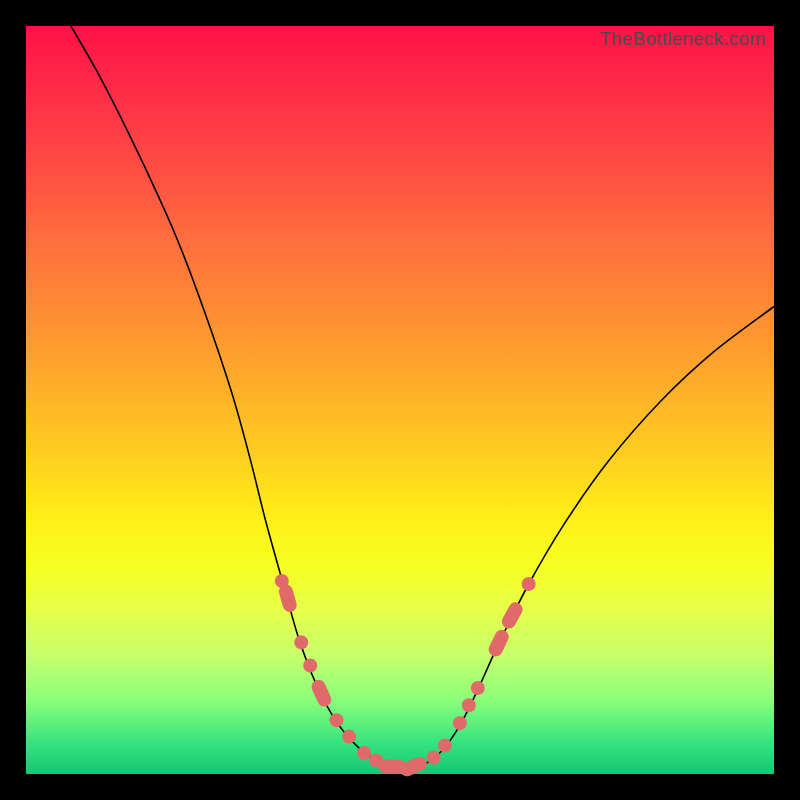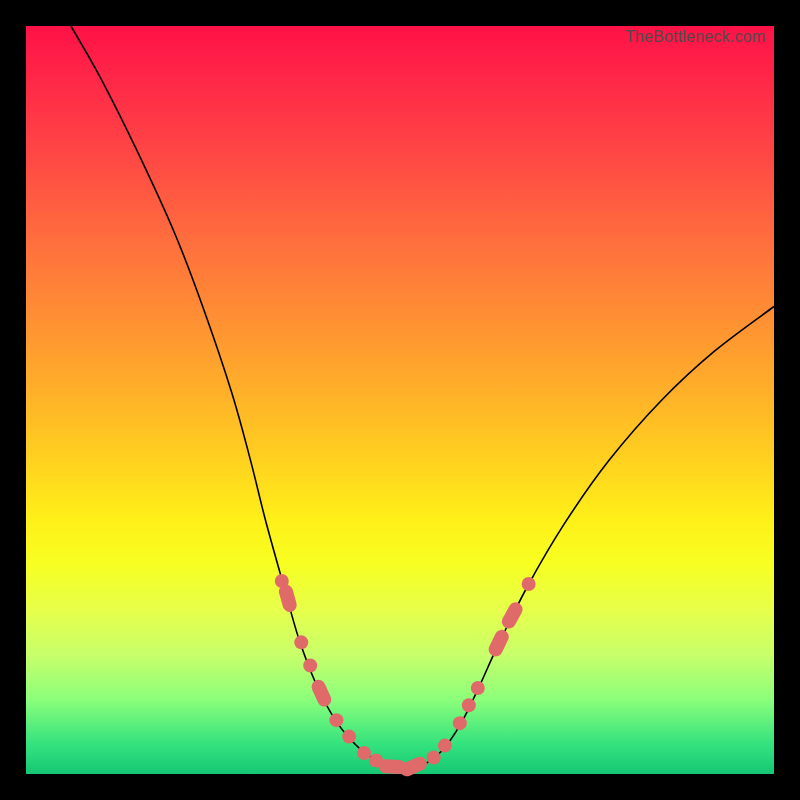--- a/index.html
+++ b/index.html
@@ -39,21 +39,21 @@
       #8cff7a 90%,
       #34e27e 96%,
       #15c774 100%
     );
   }
   .watermark {
     position: absolute;
     top: 2px;
     right: 8px;
     color: #4a4a4a;
-    font-size: 16px;
+    font-size: 19px;
     font-weight: 500;
     letter-spacing: 0.2px;
     user-select: none;
   }
   svg.curve {
     position: absolute;
     left: 0;
     top: 0;
     width: 748px;
     height: 748px;

